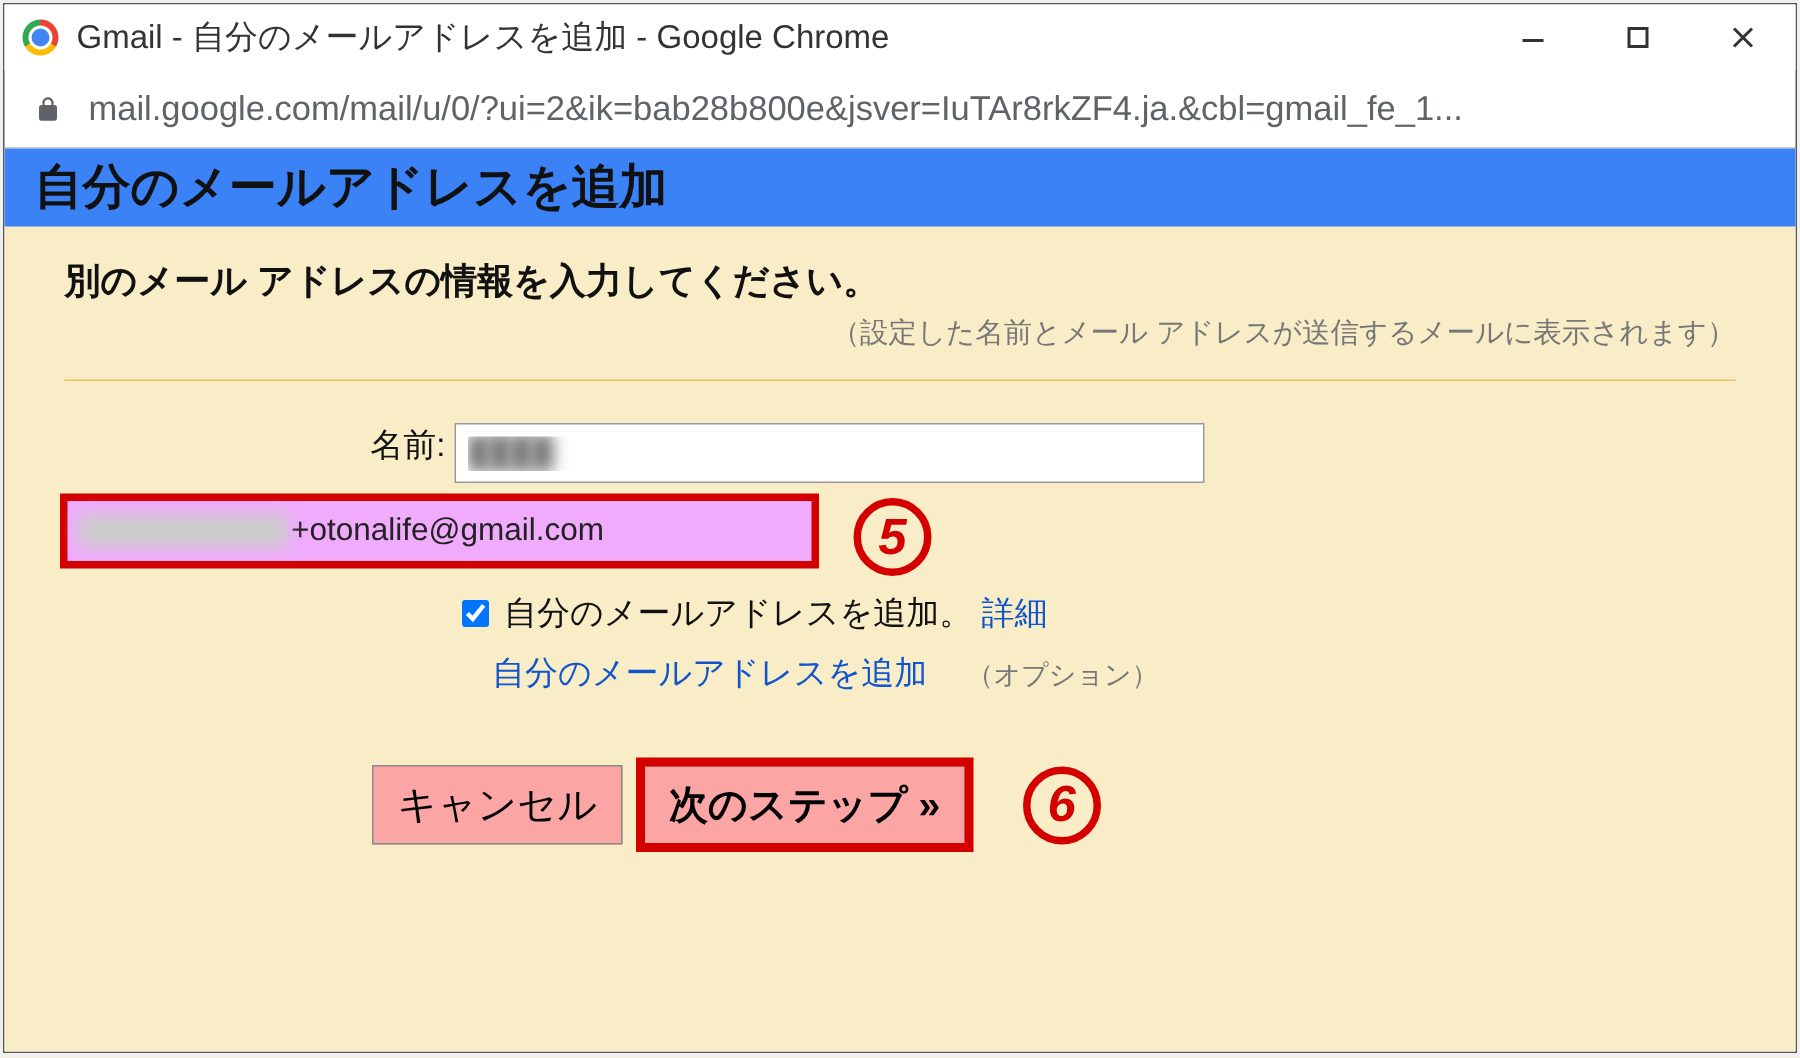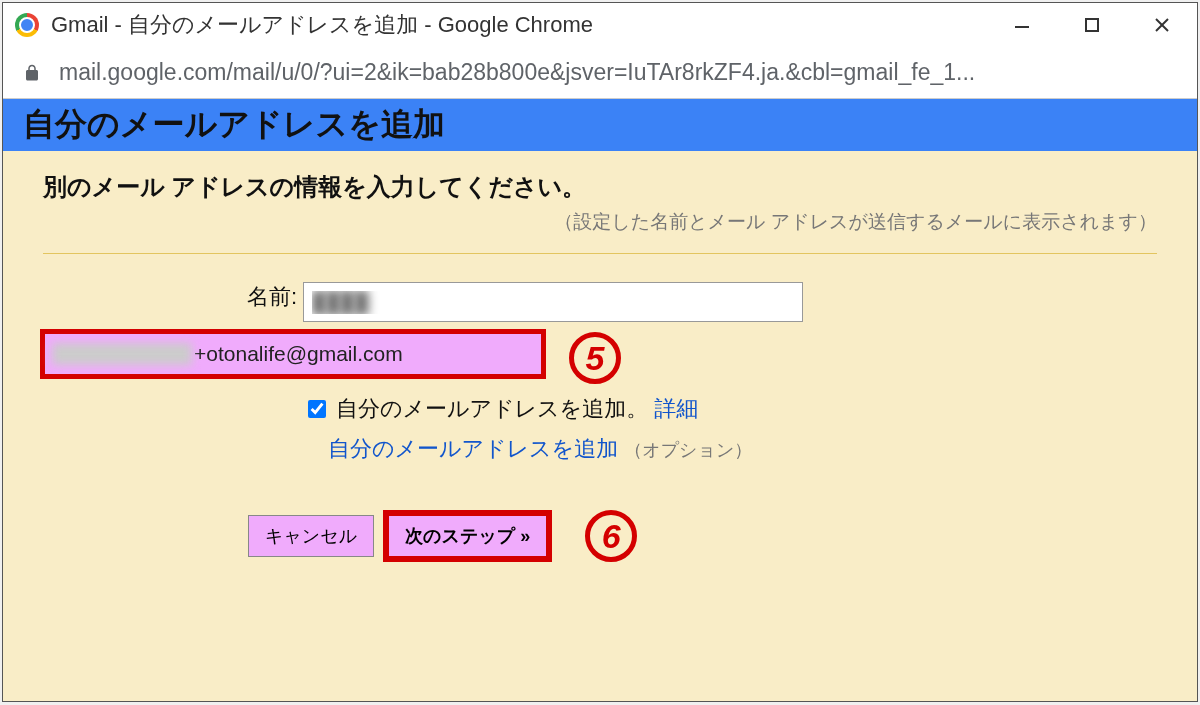--- a/index.html
+++ b/index.html
@@ -187,32 +187,32 @@
       cursor: pointer;
     }
     .reply-row {
       margin-left: 285px;
       font-size: 22px;
       margin-bottom: 46px;
     }
     .optional {
       font-size: 18px;
       color: #777;
-      margin-left: 0;
+      margin-left: 20px;
     }
     .buttons-row {
       display: flex;
       align-items: center;
       margin-left: 205px;
       gap: 14px;
     }
     .btn {
-      font-size: 18px;
+      font-size: 26px;
       padding: 8px 16px;
-      background: #f0abfc;
+      background: #fca5a5;
       border: 1px solid #888;
       cursor: pointer;
     }
     .btn-primary {
       font-weight: bold;
     }
     .btn-highlight {
       outline: 6px solid #d40000;
       outline-offset: -1px;
       text-align: right;

